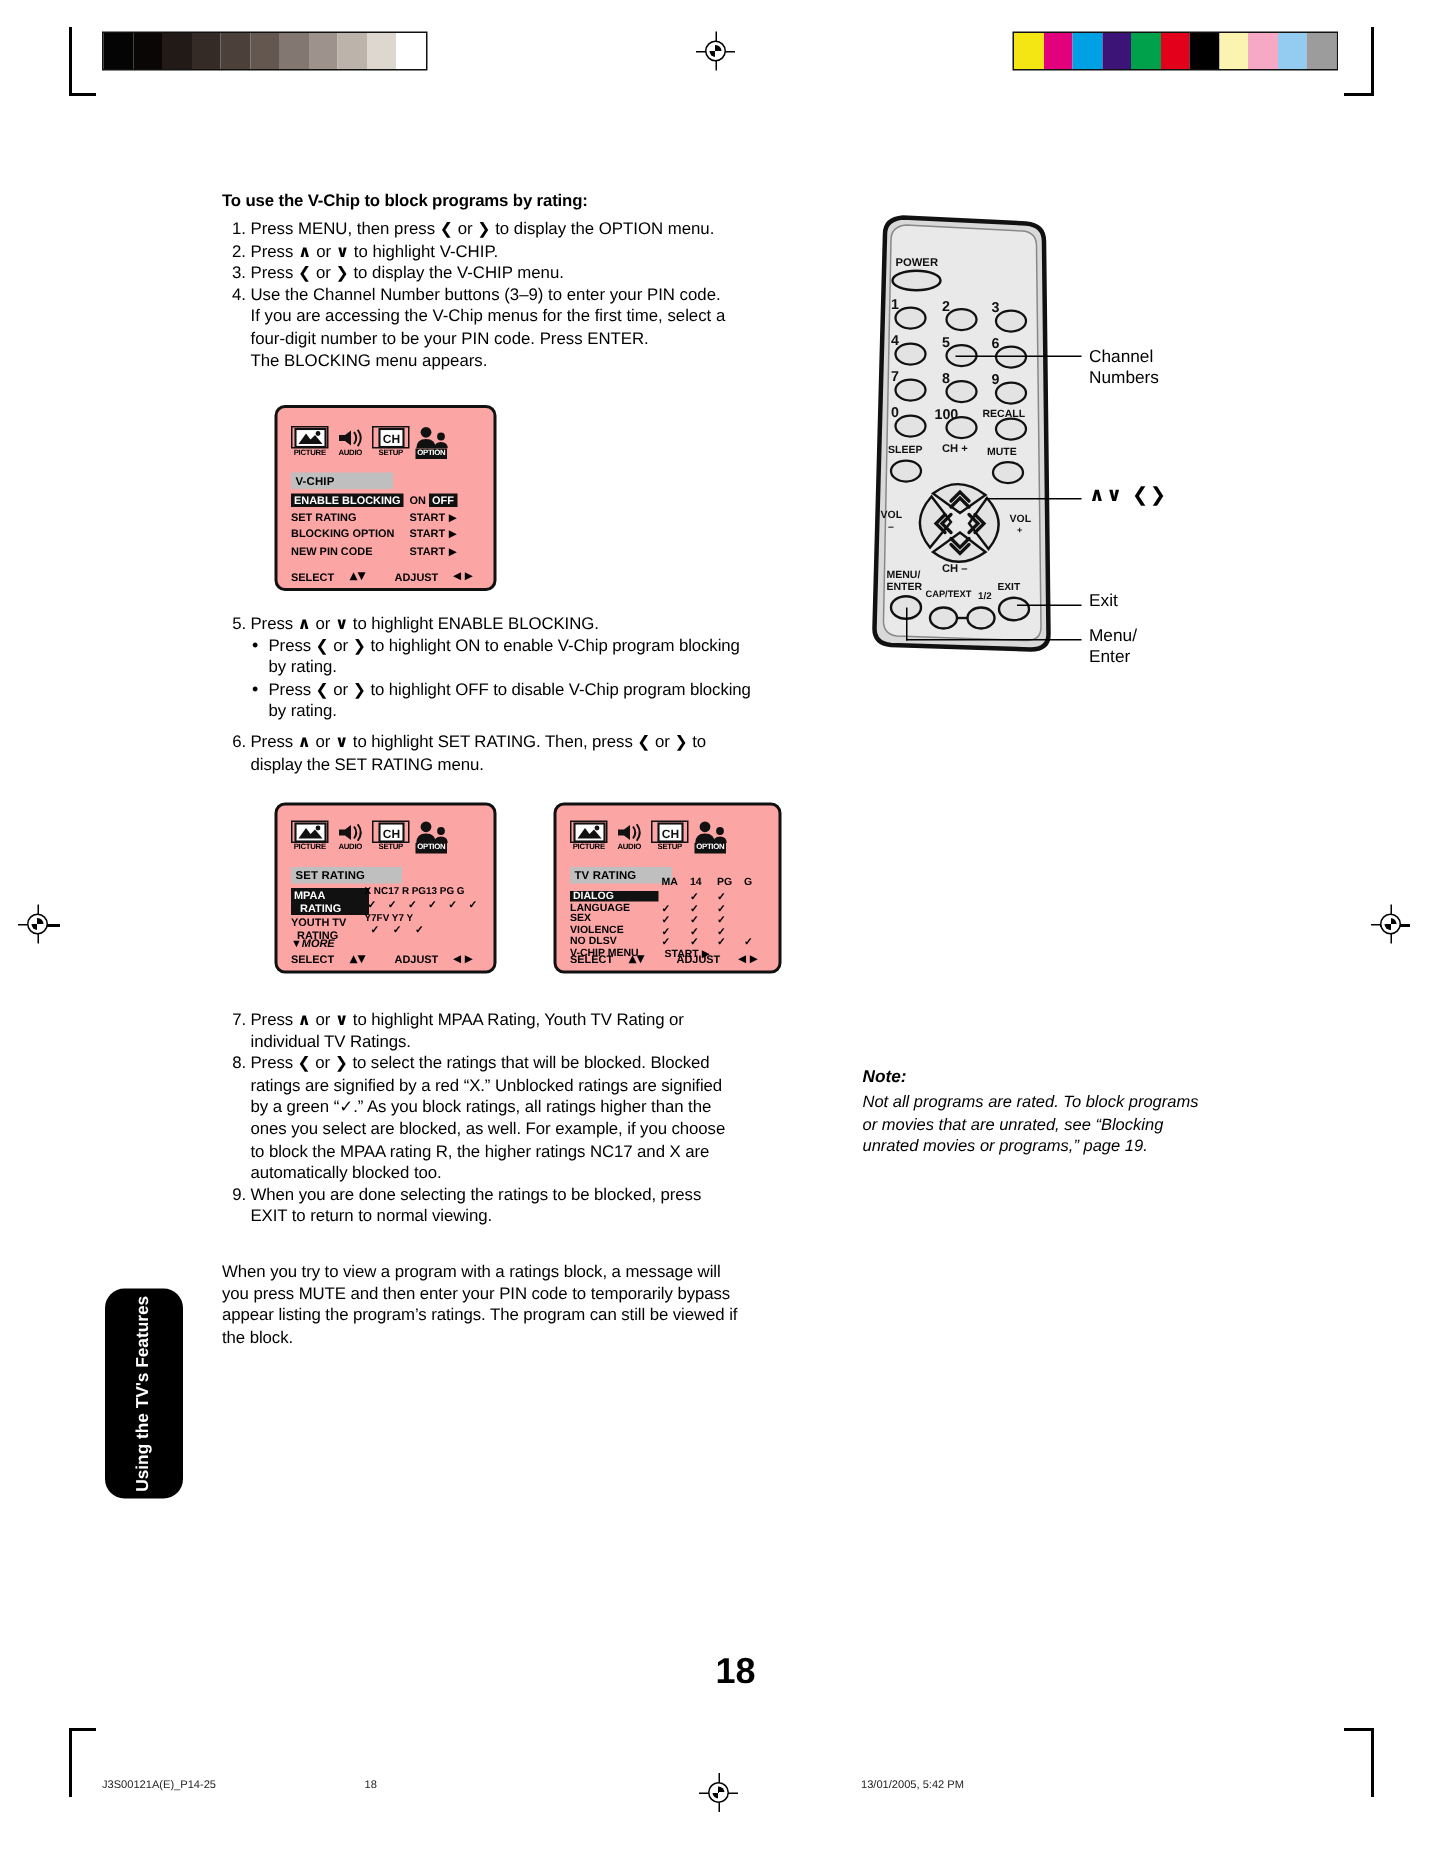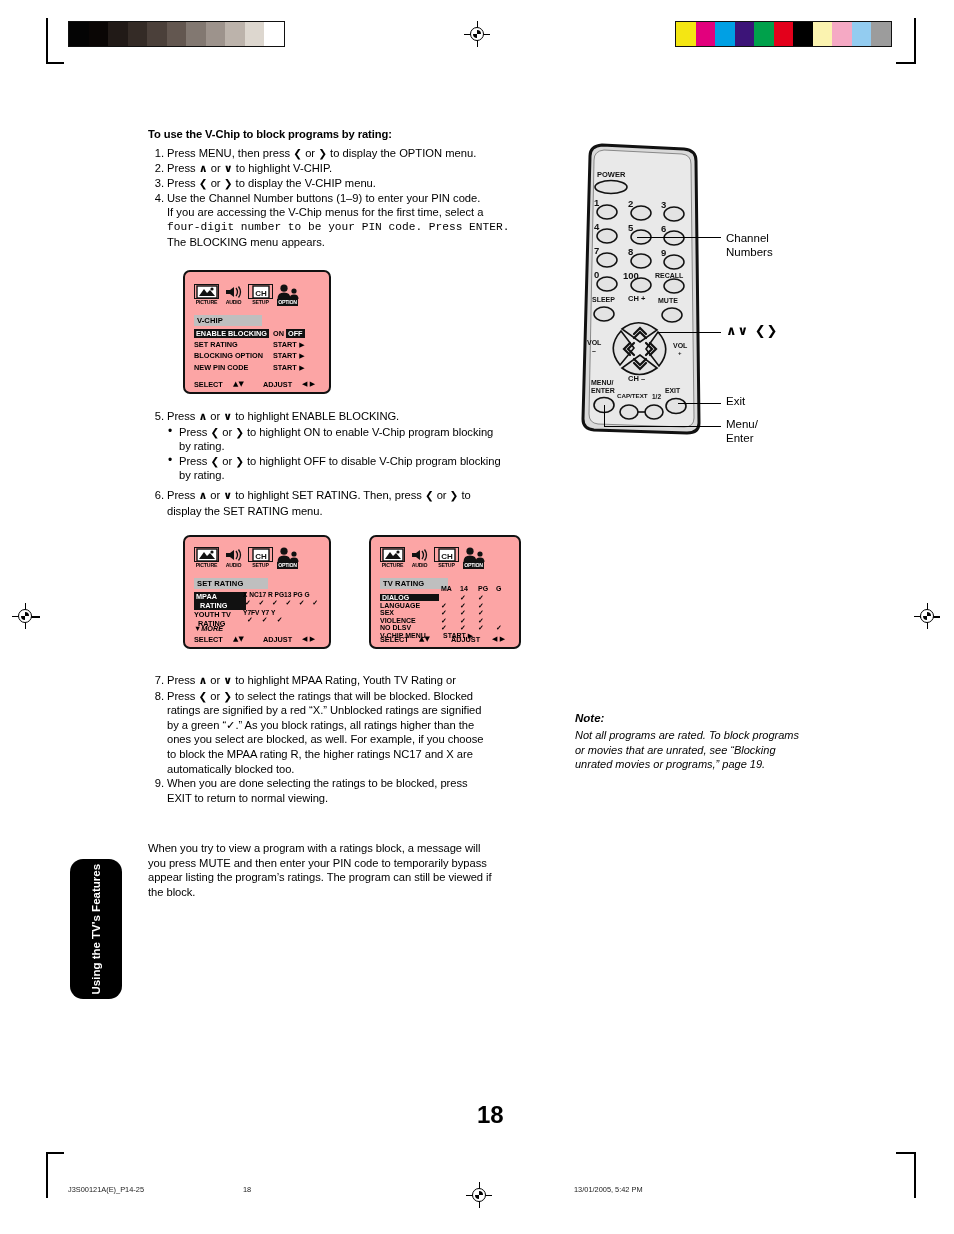--- a/index.html
+++ b/index.html
@@ -191,21 +191,21 @@
 <div class="crop-line" style="left:914px;top:1152px;width:1.5px;height:46px;"></div>
 <div class="crop-line" style="left:896px;top:1152px;width:18px;height:1.5px;"></div>
 
 <div class="abs heading" style="left:148px;top:128px;width:420px;">To use the V-Chip to block programs by rating:</div>
 
 <div class="abs" style="left:148px;top:146px;width:420px;">
   <ul class="steps" id="steps-1-4">
       <li><span class="num">1.</span>Press MENU, then press <span class="arrow">❮</span> or <span class="arrow">❯</span> to display the OPTION menu.</li>
       <li><span class="num">2.</span>Press <span class="arrowv">∧</span> or <span class="arrowv">∨</span> to highlight V-CHIP.</li>
       <li><span class="num">3.</span>Press <span class="arrow">❮</span> or <span class="arrow">❯</span>  to display the V-CHIP menu.</li>
-      <li><span class="num">4.</span><span>Use the Channel Number buttons (1–9) to enter your PIN code.</span><span style="display: block;">If you are accessing the V-Chip menus for the first time, select a</span><span style="display: block; font-family: Liberation Mono, monospace;">four-digit number to be your PIN code. Press ENTER.</span><span style="display: block;">The BLOCKING menu appears.</span></li>
+      <li><span class="num">4.</span><span>Use the Channel Number buttons (3–9) to enter your PIN code.</span><span style="display: block;">If you are accessing the V-Chip menus for the first time, select a</span><span style="display: block;">four-digit number to be your PIN code. Press ENTER.</span><span style="display: block;">The BLOCKING menu appears.</span></li>
     </ul>
 </div>
 
 <div class="osd" style="left:183px;top:270px;width:148px;height:124px;">
   <div class="osd-inner">
     <div class="osd-icons" style="left:9px;top:10px;" id="icons-vchip">
         <div class="osd-icon">
           <div class="glyph box-outline">
             <svg width="22" height="14" viewBox="0 0 22 14">
               <rect x="1" y="1" width="20" height="12" fill="#fff" stroke="#111" stroke-width="1.4"></rect>
@@ -402,21 +402,21 @@
       </div>
     <div class="osd-foot" style="left:9px;top:98px;">SELECT</div>
     <div class="osd-foot tri" style="left:48px;top:98px;">▲▼</div>
     <div class="osd-foot" style="left:80px;top:98px;">ADJUST</div>
     <div class="osd-foot tri" style="left:121px;top:98px;">◀ ▶</div>
   </div>
 </div>
 
 <div class="abs body-txt" style="left:148px;top:673px;width:420px;">
   <ul class="steps" id="steps-7-9">
-      <li><span class="num">7.</span>Press <span class="arrowv">∧</span> or <span class="arrowv">∨</span> to highlight MPAA Rating, Youth TV Rating or</li>
+      <li><span class="num">7.</span>Press <span class="arrowv">∧</span> or <span class="arrowv">∨</span> to highlight MPAA Rating, Youth TV Rating or<span style="display: block;">individual TV Ratings.</span></li>
       <li><span class="num">8.</span>Press <span class="arrow">❮</span> or <span class="arrow">❯</span> to select the ratings that will be blocked. Blocked<span style="display: block;">ratings are signified by a red “X.” Unblocked ratings are signified</span><span style="display: block;">by a green “✓.” As you block ratings, all ratings higher than the</span><span style="display: block;">ones you select are blocked, as well. For example, if you choose</span><span style="display: block;">to block the MPAA rating R, the higher ratings NC17 and X are</span><span style="display: block;">automatically blocked too.</span></li>
       <li><span class="num">9.</span><span>When you are done selecting the ratings to be blocked, press</span><span style="display: block;">EXIT to return to normal viewing.</span></li>
     </ul>
 </div>
 
 <div class="abs body-txt" style="left:148px;top:841px;width:420px;">
   <div id="closing-par">
       <div>When you try to view a program with a ratings block, a message will</div>
       <div>you press MUTE and then enter your PIN code to temporarily bypass</div>
       <div>appear listing the program’s ratings. The program can still be viewed if</div>

